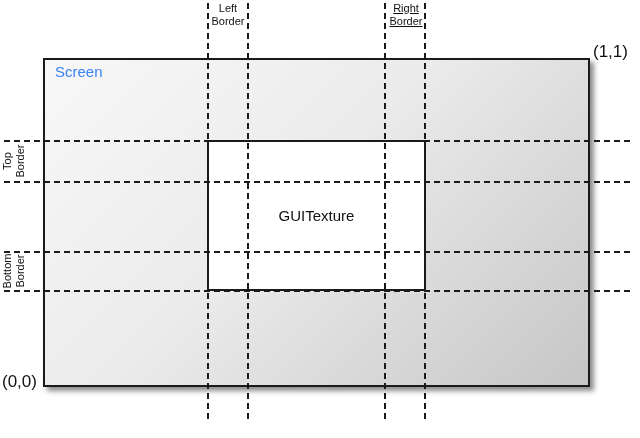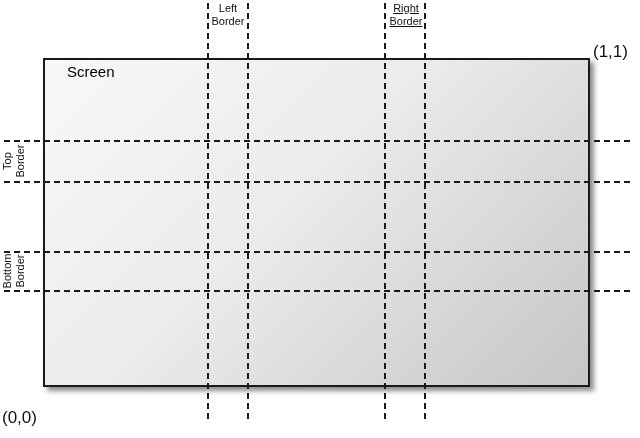--- a/index.html
+++ b/index.html
@@ -28,22 +28,21 @@
       var(--screen-gradient-start, #f8f8f8) 0%,
       #ebebeb 45%,
       var(--screen-gradient-end, #c6c6c6) 100%);
     box-shadow: 4px 4px 5px rgba(0,0,0,0.45);
   }
   .screen-label {
     position: absolute;
     left: 55px;
     top: 63px;
     font-size: 15px;
-    color: #000000;
-    margin-left: 12px;
+    color: #3b82f6;
   }
   
   .texture-rect {
     position: absolute;
     left: 207px;
     top: 140px;
     width: 215px;
     height: 147px;
     border: 2px solid var(--line, #1a1a1a);
     background: var(--texture-fill, #ffffff);
@@ -99,29 +98,32 @@
     left: -2px; top: 253px; width: 42px; height: 36px;
     transform: rotate(-90deg);
   }
   
   .coord {
     position: absolute;
     font-size: 17px;
     color: #111;
   }
   .coord.tr { left: 593px; top: 42px; }
-  .coord.bl { left: 2px;  top: 408px; }
+  .coord.bl { left: 2px;  top: 372px; }
 </style>
 </head>
 <body>
 
 <div class="stage">
 
   <div class="screen-rect"></div>
 
+  <div class="texture-rect">
+    <span class="texture-label">GUITexture</span>
+  </div>
 
   <div class="hline y1"></div>
   <div class="hline y2"></div>
   <div class="hline y3"></div>
   <div class="hline y4"></div>
 
   <div class="vline x1"></div>
   <div class="vline x2"></div>
   <div class="vline x3"></div>
   <div class="vline x4"></div>

